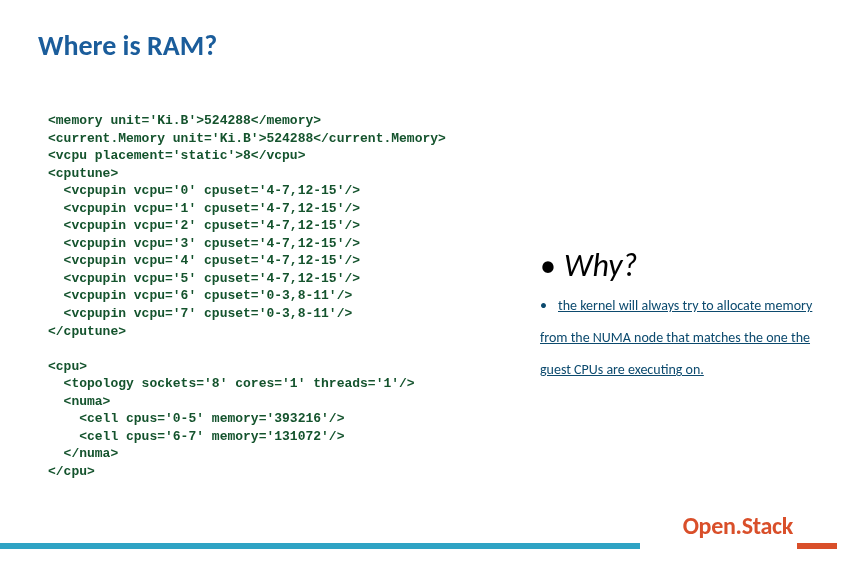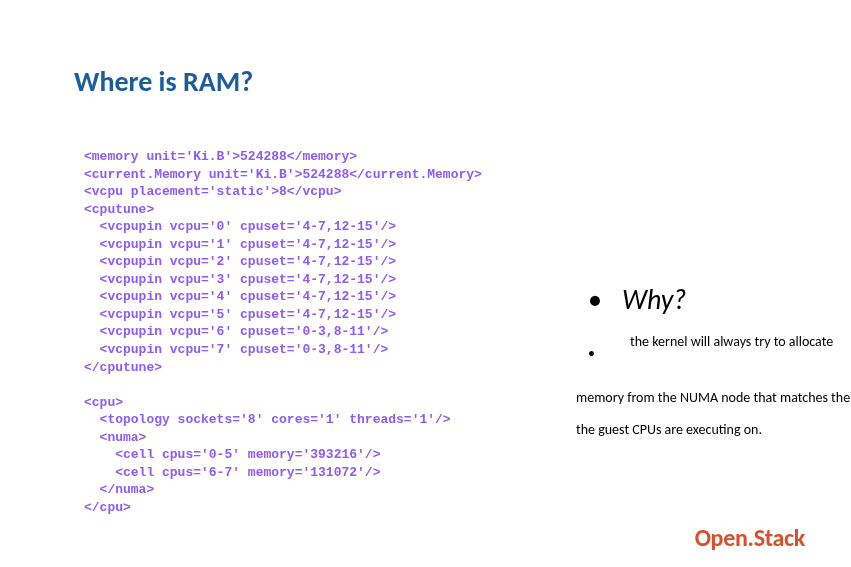--- a/index.html
+++ b/index.html
@@ -1,15 +1,15 @@
 <!DOCTYPE html>
 <html><head>
 <meta charset="utf-8">
 <style>
-  * { margin: 12px; padding: 0; box-sizing: border-box; }
+  * { margin: 0; padding: 0; box-sizing: border-box; }
   body {
     width: 851px;
     height: 567px;
     background: #fff;
     font-family: Calibri, Arial, sans-serif;
     position: relative;
     overflow: hidden;
   }
   .title {
     position: absolute;
@@ -20,43 +20,44 @@
     color: #1b5d9b;
   }
   .code-block {
     position: absolute;
     top: 112px;
     left: 48px;
     font-family: "Courier New", Courier, monospace;
     font-size: 13px;
     font-weight: 700;
     line-height: 1.35;
-    color: #8b5cf6;
+    color: #14532d;
     white-space: pre;
   }
   .why {
     position: absolute;
     top: 246px;
     left: 540px;
-    font-size: 28px;
+    font-size: 32px;
     font-style: italic;
     color: #000;
   }
   .why .bullet {
     font-style: normal;
     margin-right: 8px;
   }
   .expl {
     position: absolute;
     top: 290px;
     left: 540px;
     width: 300px;
     font-size: 14px;
     line-height: 2.3;
-    color: #000000;
+    color: #0c4a6e;
+    text-decoration: underline;
   }
   .expl .bullet {
     display: inline-block;
     width: 18px;
     vertical-align: top;
   }
   .footer-bar {
     position: absolute;
     bottom: 18px;
     left: 0;

